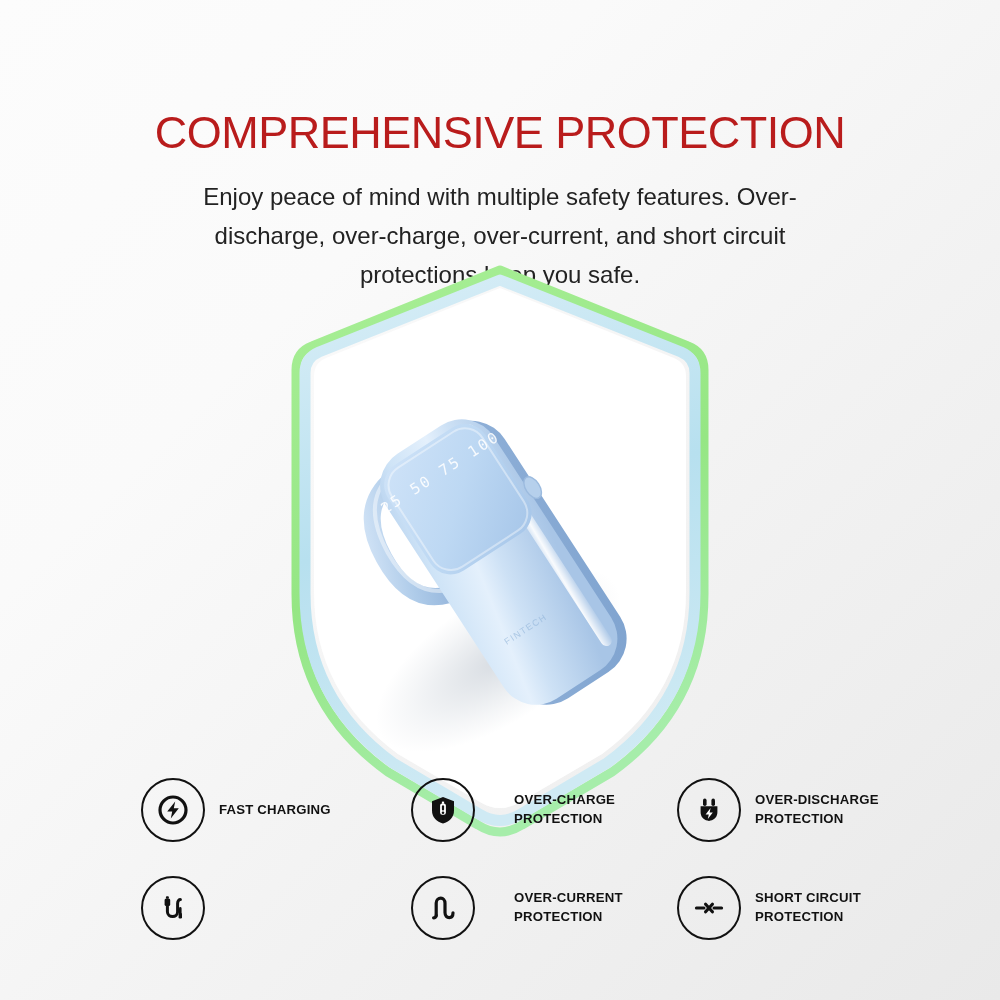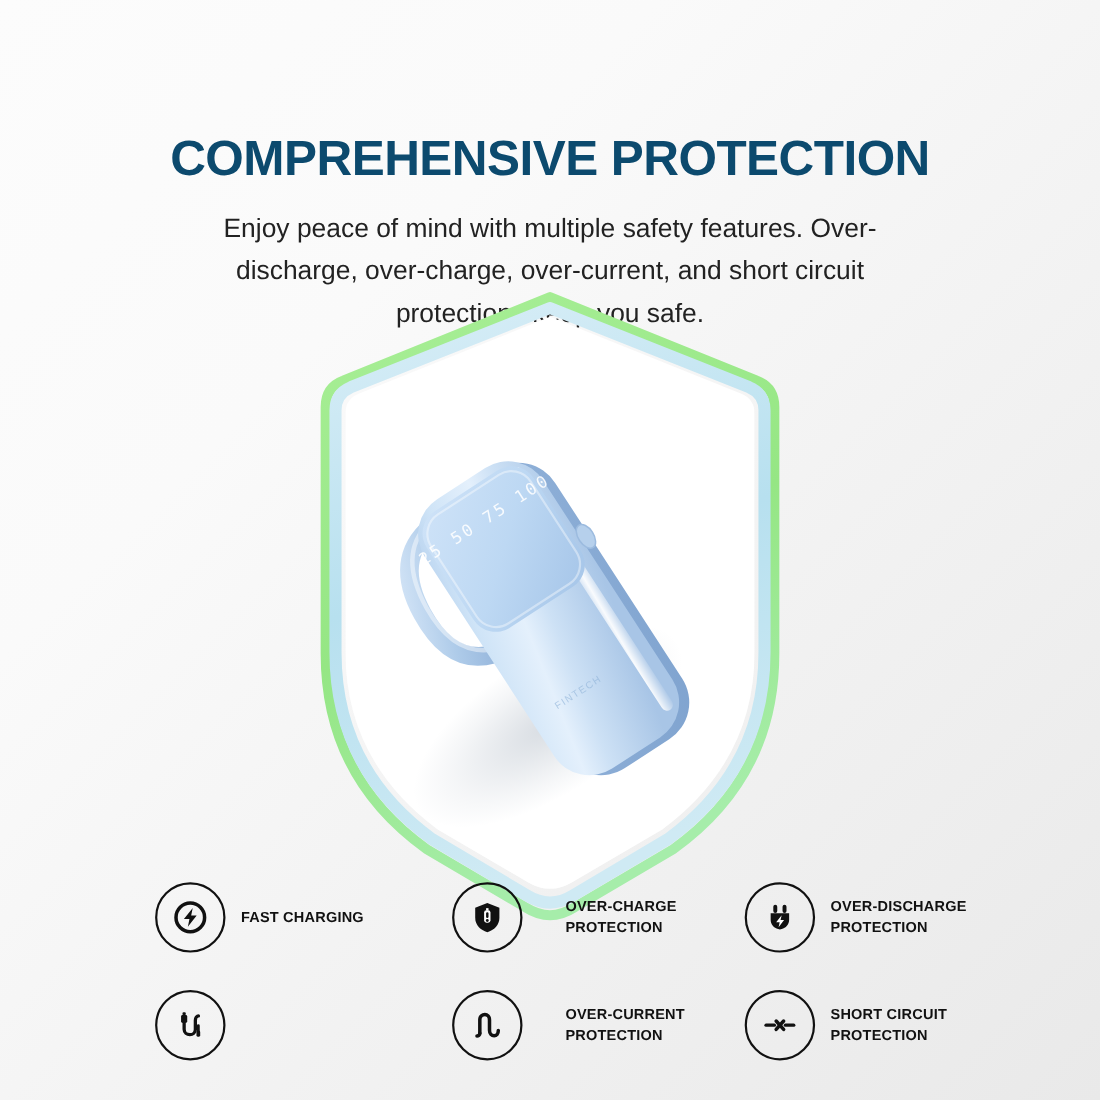--- a/index.html
+++ b/index.html
@@ -23,25 +23,25 @@
   
   .header {
     position: absolute;
     top: 105px;
     left: 0;
     right: 0;
     text-align: center;
   }
   .title {
     font-size: 45px;
-    font-weight: 700;
+    font-weight: 400;
     letter-spacing: -0.5px;
-    color: #0c4a6e;
+    color: #b91c1c;
     line-height: 1.05;
-    margin: 15px;
+    margin: 4px;
     font-stretch: condensed;
   }
   .subtitle {
     margin: 22px auto 0;
     width: 690px;
     font-size: 24px;
     line-height: 1.62;
     color: #222;
     font-weight: 400;
   }
@@ -74,21 +74,21 @@
   .product-svg {
     width: 100%;
     height: 100%;
     overflow: visible;
   }
 
   
   .features {
     position: absolute;
     left: 0;
-    top: 796px;
+    top: 772px;
     width: 880px;
     height: 190px;
   }
   .feature {
     position: absolute;
     display: flex;
     align-items: center;
     gap: 14px;
   }
   .feature .circle {

